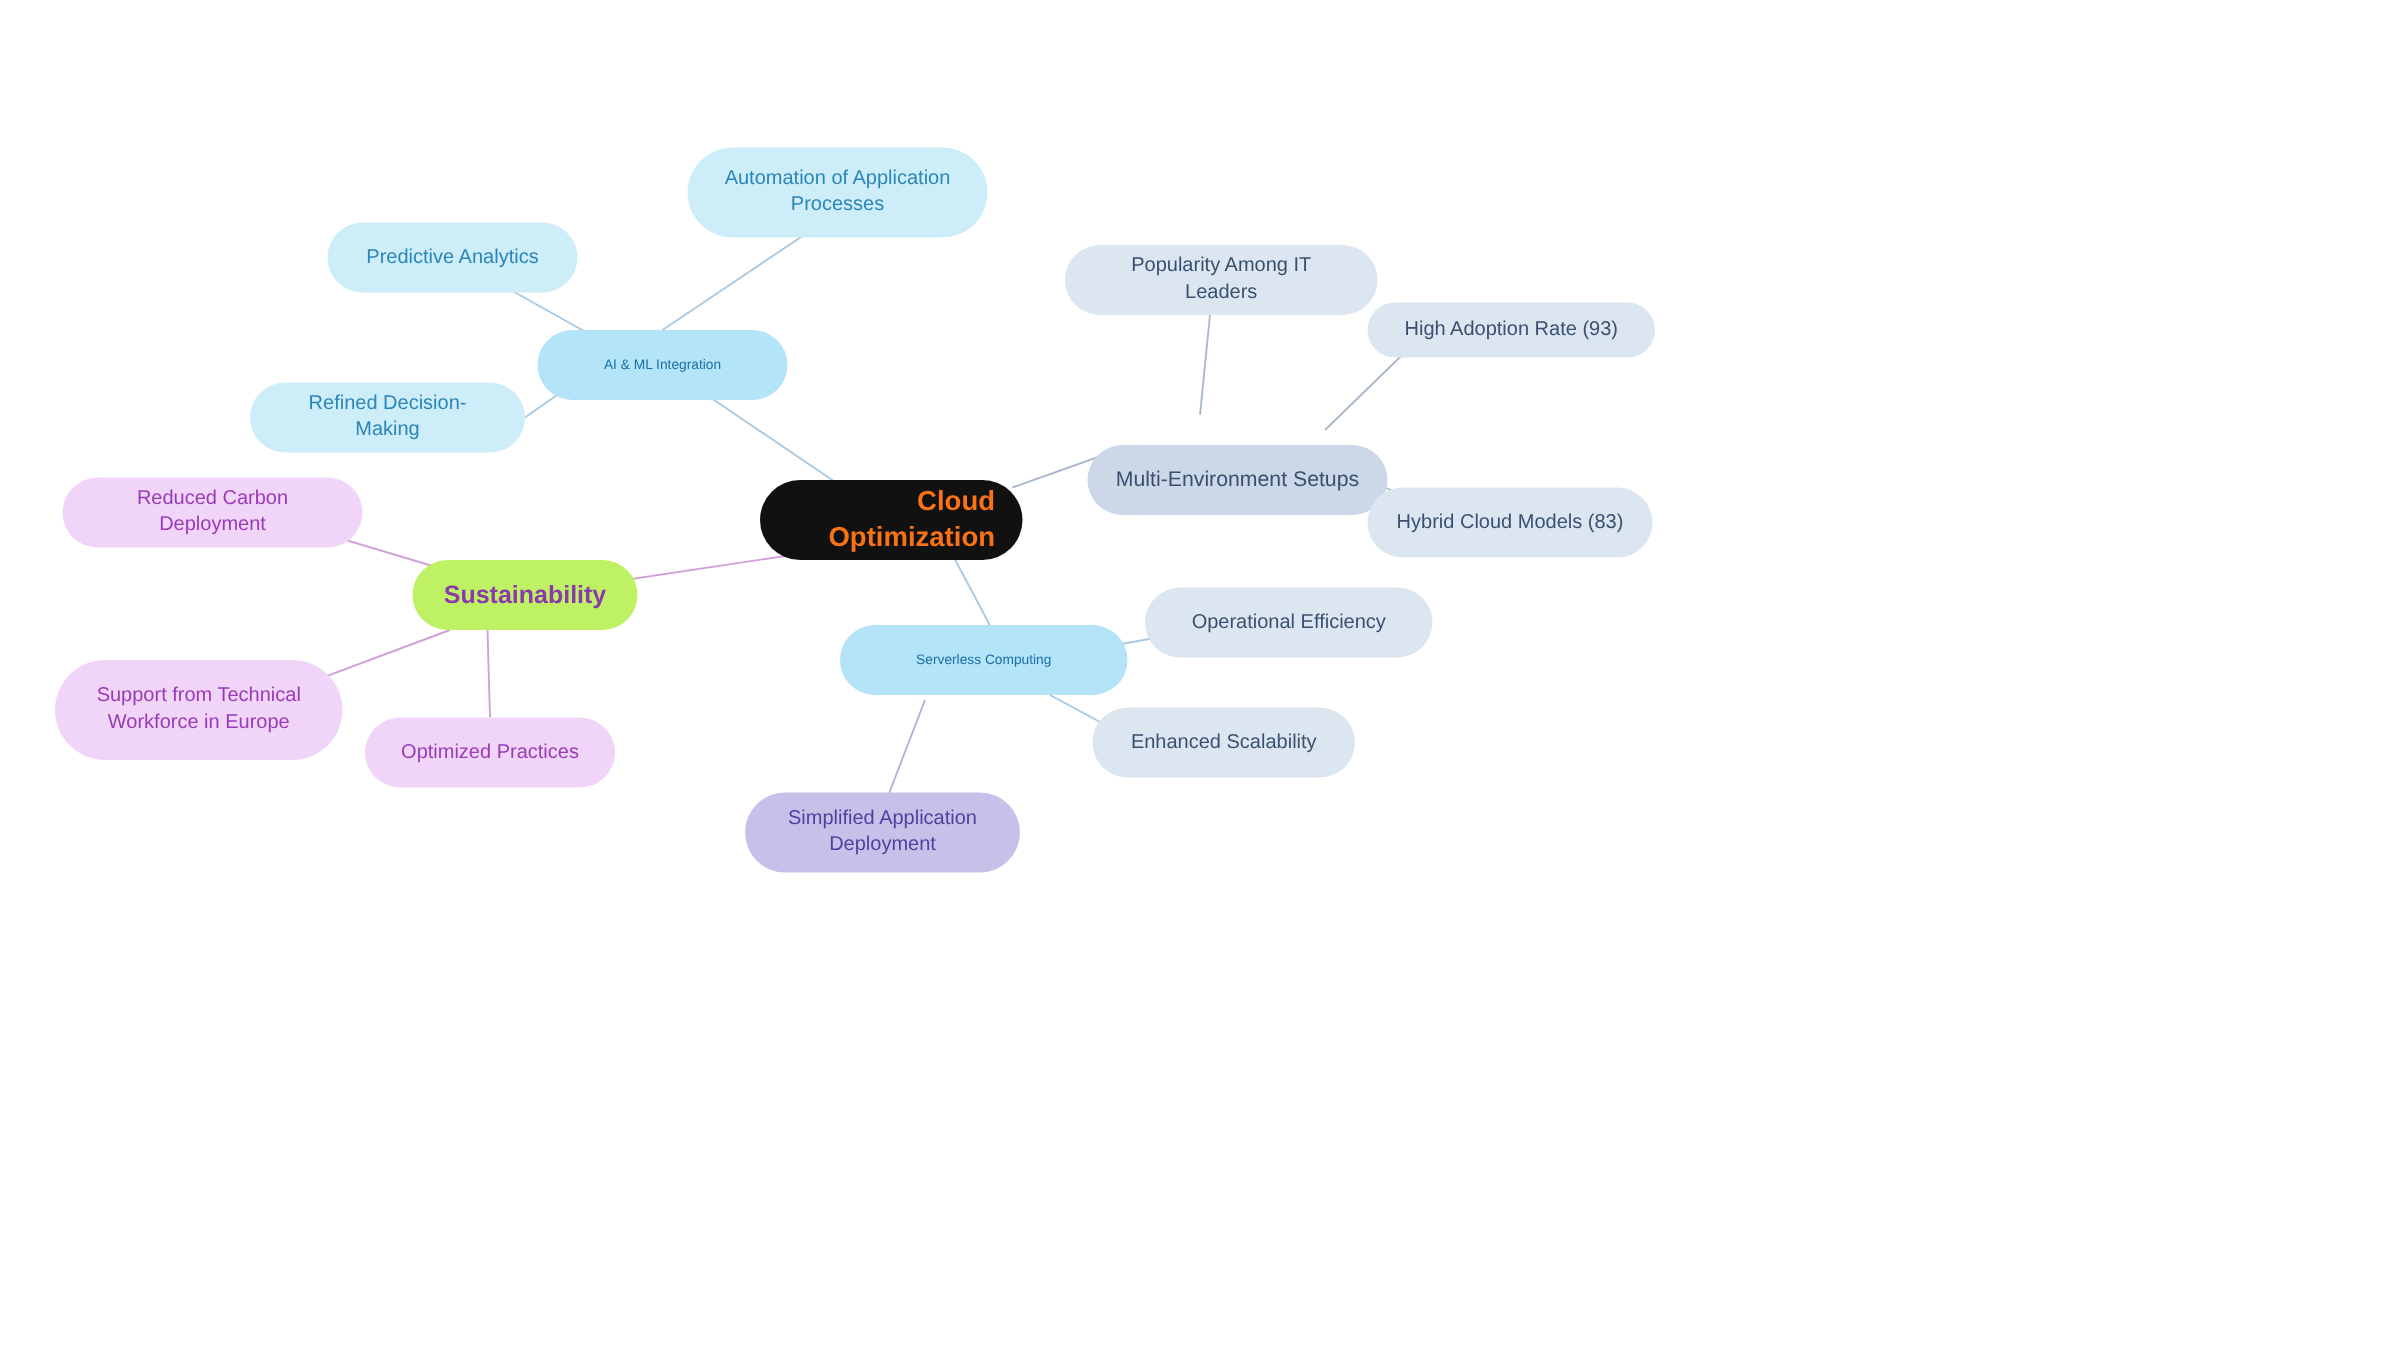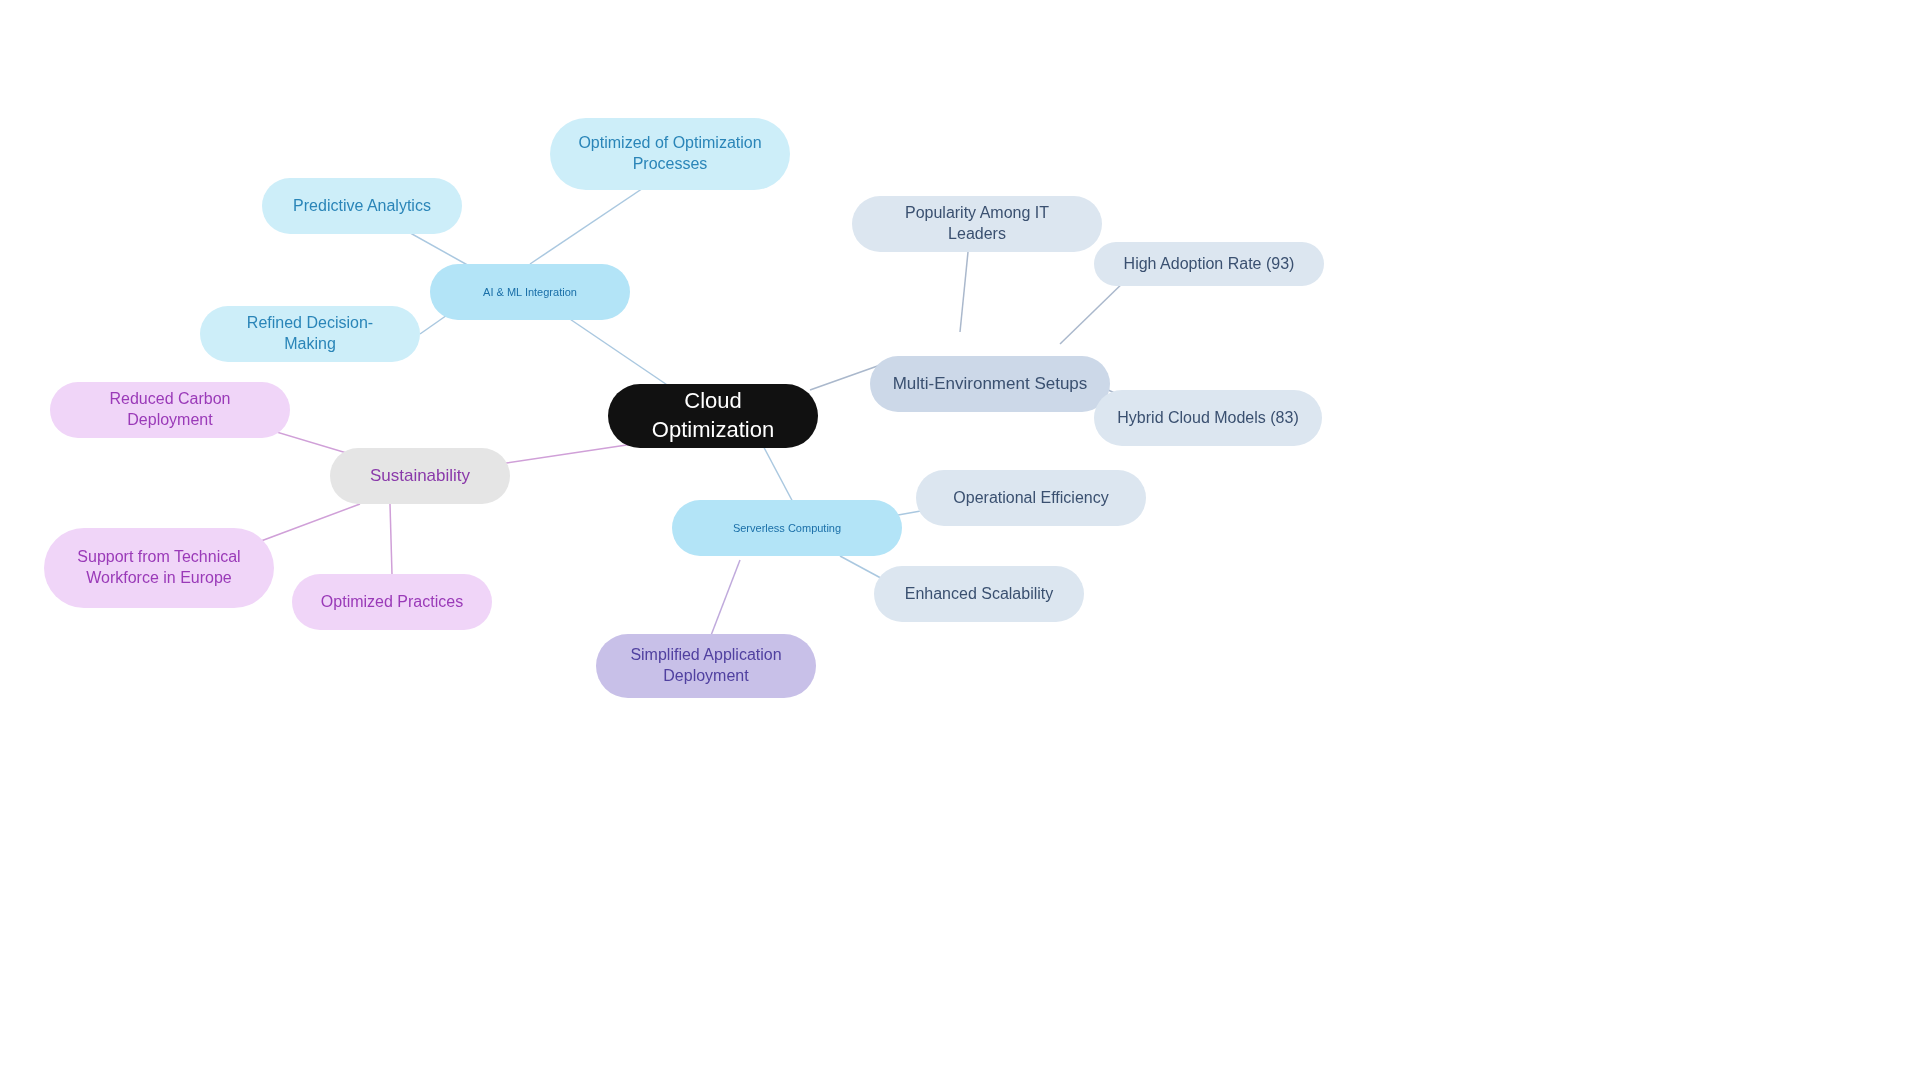--- a/index.html
+++ b/index.html
@@ -25,46 +25,47 @@
       align-items: center;
       justify-content: center;
       text-align: center;
       border-radius: 50px;
       z-index: 1;
       padding: 14px 22px;
       line-height: 1.3;
     }
     .node-center {
       background: #111111;
-      color: #ffffff;
+      color: #f97316;
       font-size: 22px;
-      font-weight: 400;
+      font-weight: 700;
       border-radius: 50px;
       width: 210px;
       height: 64px;
+      text-align: right;
     }
     .node-blue-mid {
       background: #b3e4f7;
       color: #1a6fa8;
       font-size: 11px;
       font-weight: 500;
       border-radius: 50px;
     }
     .node-blue-light {
       background: #cdeef9;
       color: #2a85b8;
       font-size: 16px;
       font-weight: 400;
       border-radius: 50px;
     }
     .node-purple-mid {
-      background: #e5e5e5;
+      background: #bef264;
       color: #8a3aaa;
-      font-size: 17px;
-      font-weight: 400;
+      font-size: 20px;
+      font-weight: 700;
       border-radius: 50px;
     }
     .node-purple-light {
       background: #f0d5f8;
       color: #9a3ab8;
       font-size: 16px;
       font-weight: 400;
       border-radius: 50px;
     }
     .node-slate-mid {
@@ -118,21 +119,21 @@
 
   <line x1="1060" y1="344" x2="1130" y2="276" stroke="#aab8cc" stroke-width="1.5"></line>
 
   <line x1="1060" y1="368" x2="1130" y2="400" stroke="#aab8cc" stroke-width="1.5"></line>
 </svg>
 
 <div class="node node-center" style="left:608px; top:384px; width:210px; height:64px;">Cloud Optimization</div>
 
 <div class="node node-blue-mid" style="left:430px; top:264px; width:200px; height:56px;">AI &amp; ML Integration</div>
 
-<div class="node node-blue-light" style="left:550px; top:118px; width:240px; height:72px;">Optimized of Optimization Processes</div>
+<div class="node node-blue-light" style="left:550px; top:118px; width:240px; height:72px;">Automation of Application Processes</div>
 
 <div class="node node-blue-light" style="left:262px; top:178px; width:200px; height:56px;">Predictive Analytics</div>
 
 <div class="node node-blue-light" style="left:200px; top:306px; width:220px; height:56px;">Refined Decision-Making</div>
 
 <div class="node node-purple-mid" style="left:330px; top:448px; width:180px; height:56px;">Sustainability</div>
 
 <div class="node node-purple-light" style="left:50px; top:382px; width:240px; height:56px;">Reduced Carbon Deployment</div>
 
 <div class="node node-purple-light" style="left:44px; top:528px; width:230px; height:80px;">Support from Technical Workforce in Europe</div>

